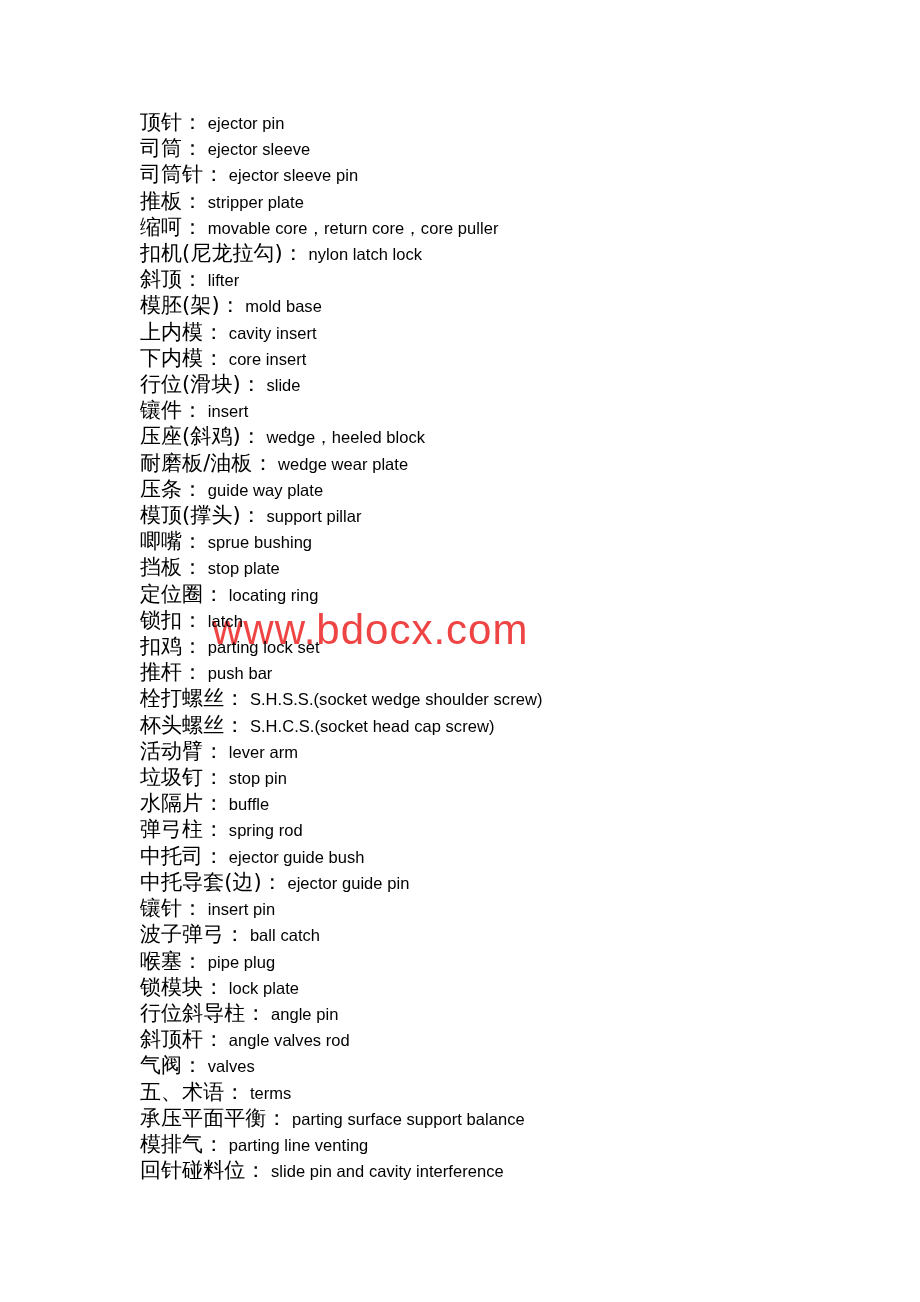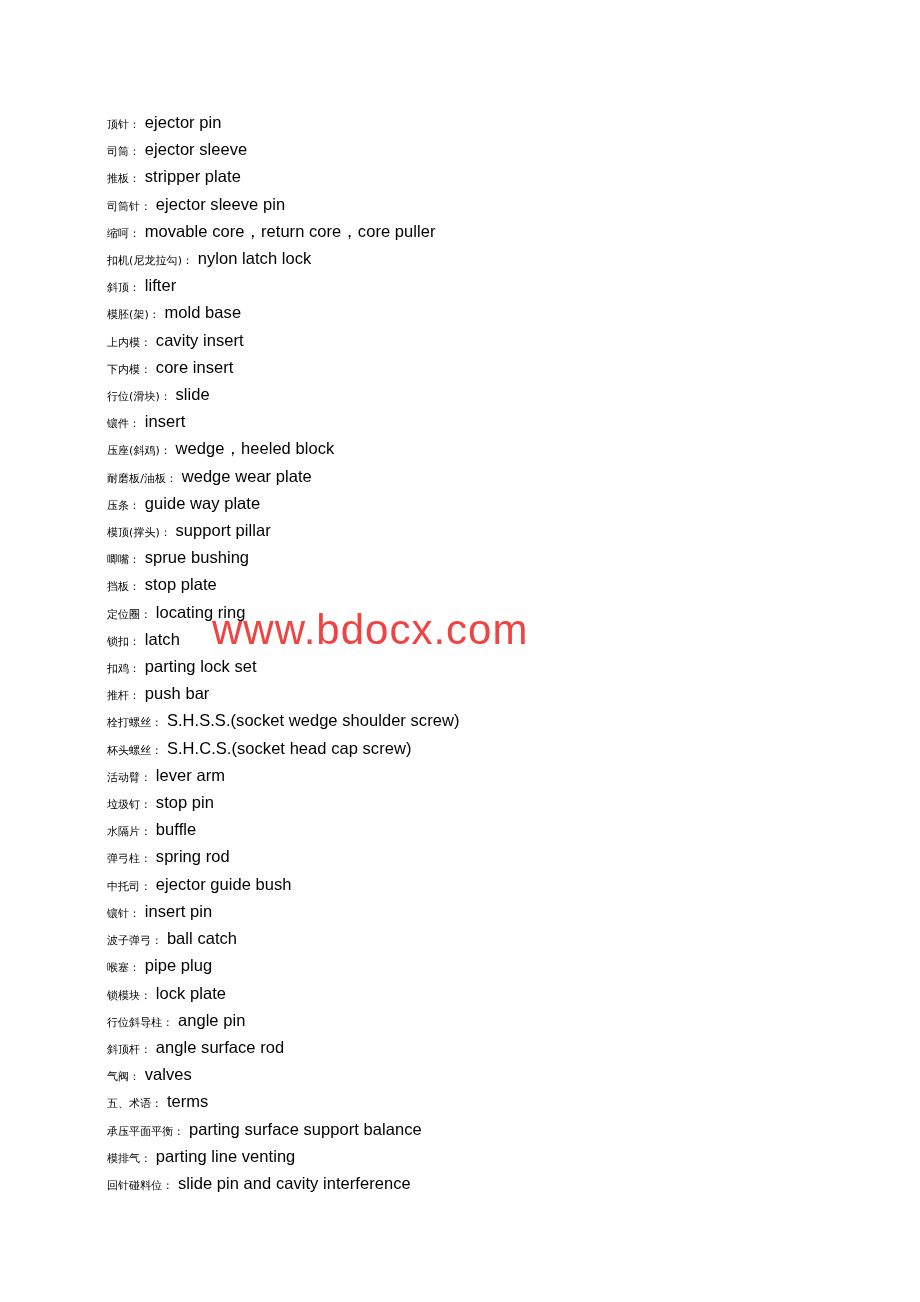--- a/index.html
+++ b/index.html
@@ -48,40 +48,41 @@
     font-family: "Liberation Serif", "DejaVu Serif", serif;
     font-size: 16.5px;
     line-height: 24.2px;
     color: #000000;
     white-space: pre;
     letter-spacing: 0.05px;
   }
 
   .gloss-line .term {
     font-family: "DejaVu Sans", "Liberation Sans", sans-serif;
-    font-size: 11px;
+    font-size: 21px;
+    margin-left: 33px;
   }
 
   .gloss-line .gloss {
     font-family: Liberation Sans, sans-serif;
     font-size: 16.5px;
   }
 </style>
 </head>
 <body>
 
 <div class="page">
 
   <div class="watermark">www.bdocx.com</div>
 
   <div class="doc-body">
       <div class="gloss-line"><span class="term">顶针：</span><span class="gloss"> ejector pin</span></div>
       <div class="gloss-line"><span class="term">司筒：</span><span class="gloss"> ejector sleeve</span></div>
+      <div class="gloss-line"><span class="term">司筒针：</span><span class="gloss"> ejector sleeve pin</span></div>
       <div class="gloss-line"><span class="term">推板：</span><span class="gloss"> stripper plate</span></div>
-      <div class="gloss-line"><span class="term">司筒针：</span><span class="gloss"> ejector sleeve pin</span></div>
       <div class="gloss-line"><span class="term">缩呵：</span><span class="gloss"> movable core，return core，core puller</span></div>
       <div class="gloss-line"><span class="term">扣机(尼龙拉勾)：</span><span class="gloss"> nylon latch lock</span></div>
       <div class="gloss-line"><span class="term">斜顶：</span><span class="gloss"> lifter</span></div>
       <div class="gloss-line"><span class="term">模胚(架)：</span><span class="gloss"> mold base</span></div>
       <div class="gloss-line"><span class="term">上内模：</span><span class="gloss"> cavity insert</span></div>
       <div class="gloss-line"><span class="term">下内模：</span><span class="gloss"> core insert</span></div>
       <div class="gloss-line"><span class="term">行位(滑块)：</span><span class="gloss"> slide</span></div>
       <div class="gloss-line"><span class="term">镶件：</span><span class="gloss"> insert</span></div>
       <div class="gloss-line"><span class="term">压座(斜鸡)：</span><span class="gloss"> wedge，heeled block</span></div>
       <div class="gloss-line"><span class="term">耐磨板/油板：</span><span class="gloss"> wedge wear plate</span></div>
@@ -93,26 +94,27 @@
       <div class="gloss-line"><span class="term">锁扣：</span><span class="gloss"> latch</span></div>
       <div class="gloss-line"><span class="term">扣鸡：</span><span class="gloss"> parting lock set</span></div>
       <div class="gloss-line"><span class="term">推杆：</span><span class="gloss"> push bar</span></div>
       <div class="gloss-line"><span class="term">栓打螺丝：</span><span class="gloss"> S.H.S.S.(socket wedge shoulder screw)</span></div>
       <div class="gloss-line"><span class="term">杯头螺丝：</span><span class="gloss"> S.H.C.S.(socket head cap screw)</span></div>
       <div class="gloss-line"><span class="term">活动臂：</span><span class="gloss"> lever arm</span></div>
       <div class="gloss-line"><span class="term">垃圾钉：</span><span class="gloss"> stop pin</span></div>
       <div class="gloss-line"><span class="term">水隔片：</span><span class="gloss"> buffle</span></div>
       <div class="gloss-line"><span class="term">弹弓柱：</span><span class="gloss"> spring rod</span></div>
       <div class="gloss-line"><span class="term">中托司：</span><span class="gloss"> ejector guide bush</span></div>
+      <div class="gloss-line"><span class="term">中托导套(边)：</span><span class="gloss"> ejector guide pin</span></div>
       <div class="gloss-line"><span class="term">镶针：</span><span class="gloss"> insert pin</span></div>
       <div class="gloss-line"><span class="term">波子弹弓：</span><span class="gloss"> ball catch</span></div>
       <div class="gloss-line"><span class="term">喉塞：</span><span class="gloss"> pipe plug</span></div>
       <div class="gloss-line"><span class="term">锁模块：</span><span class="gloss"> lock plate</span></div>
       <div class="gloss-line"><span class="term">行位斜导柱：</span><span class="gloss"> angle pin</span></div>
-      <div class="gloss-line"><span class="term">斜顶杆：</span><span class="gloss"> angle surface rod</span></div>
+      <div class="gloss-line"><span class="term">斜顶杆：</span><span class="gloss"> angle valves rod</span></div>
       <div class="gloss-line"><span class="term">气阀：</span><span class="gloss"> valves</span></div>
       <div class="gloss-line"><span class="term">五、术语：</span><span class="gloss"> terms</span></div>
       <div class="gloss-line"><span class="term">承压平面平衡：</span><span class="gloss"> parting surface support balance</span></div>
       <div class="gloss-line"><span class="term">模排气：</span><span class="gloss"> parting line venting</span></div>
       <div class="gloss-line"><span class="term">回针碰料位：</span><span class="gloss"> slide pin and cavity interference</span></div>
     </div>
 
 </div>
 
 </body></html>

